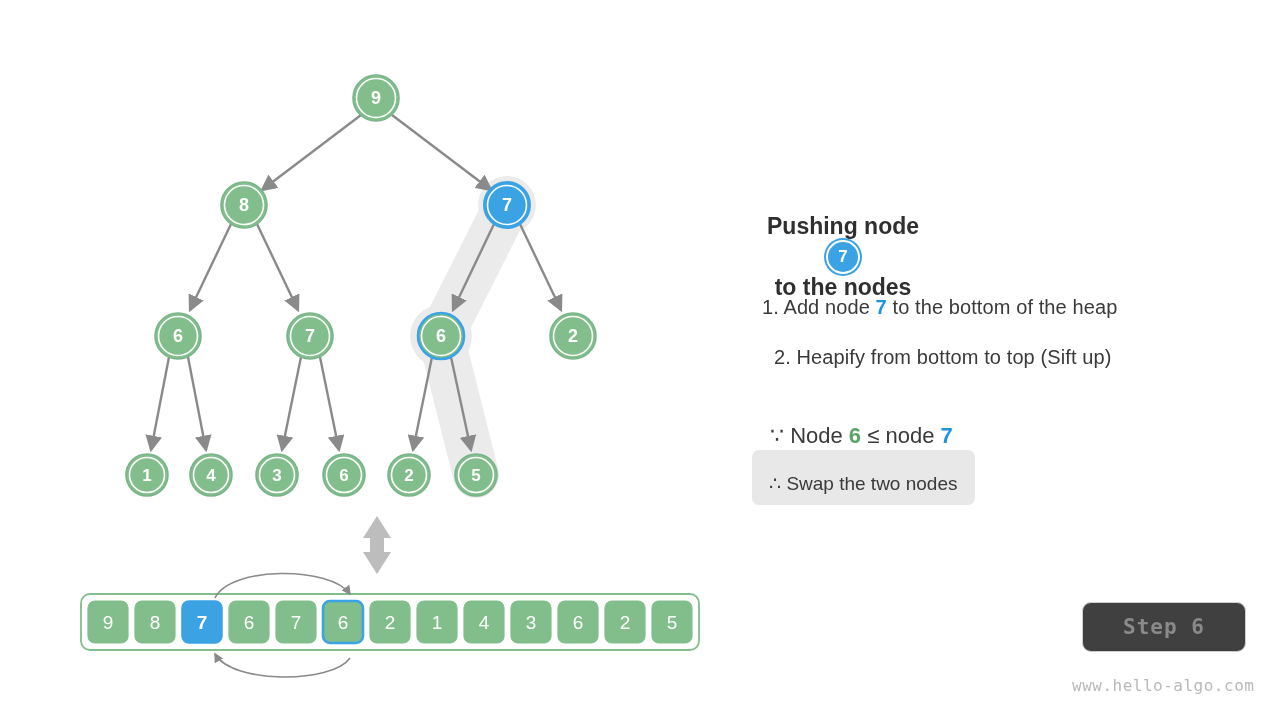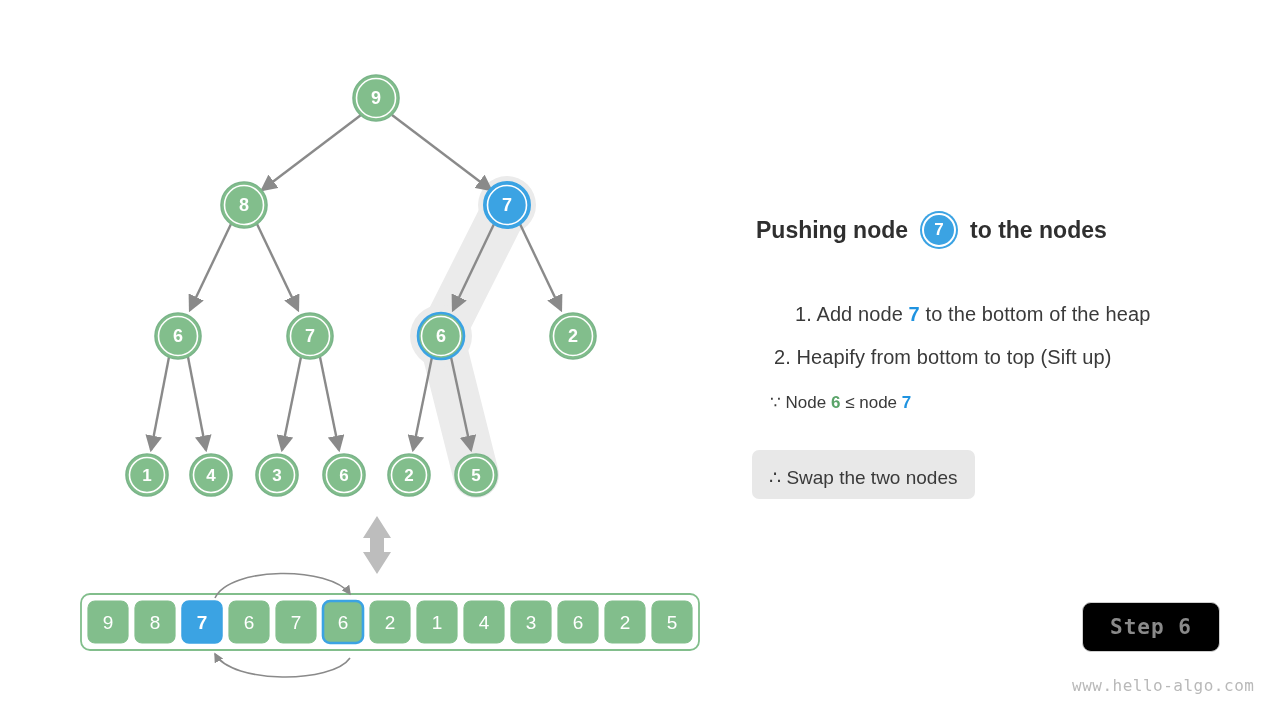--- a/index.html
+++ b/index.html
@@ -33,28 +33,29 @@
   
   #panel {
     position: absolute;
     left: 752px;
     top: 0;
     width: 528px;
     height: 720px;
   }
   .title-row {
     position: absolute;
-    left: 4px;
+    left: 15px;
     top: 213px;
     display: flex;
     align-items: center;
     font-size: 23px;
     font-weight: bold;
     color: #2f2f2f;
     white-space: nowrap;
+    flex-direction: column;
   }
   .title-badge {
     display: inline-flex;
     align-items: center;
     justify-content: center;
     width: 34px;
     height: 34px;
     border-radius: 50%;
     background: #3BA3E3;
     box-shadow: inset 0 0 0 2px #ffffff, 0 0 0 2px #3BA3E3;
@@ -65,54 +66,54 @@
     flex: 0 0 auto;
   }
   .step-line {
     position: absolute;
     left: 10px;
     font-size: 20px;
     color: #3a3a3a;
     white-space: nowrap;
     letter-spacing: 0.1px;
   }
-  #step-1 { top: 303px; margin-left: 33px; }
+  #step-1 { top: 296px; }
   #step-2 { top: 346px; margin-left: 12px; }
   .reason-line {
     position: absolute;
     left: 18px;
-    top: 392px;
-    font-size: 17px;
+    top: 423px;
+    font-size: 22px;
     color: #3a3a3a;
     white-space: nowrap;
   }
   .conclusion-box {
     position: absolute;
     left: 0px;
     top: 450px;
-    padding: 16px 17px 10px 17px;
+    padding: 22px 17px 10px 17px;
     background: #e8e8e8;
     border-radius: 7px;
     font-size: 19px;
     color: #3a3a3a;
     white-space: nowrap;
   }
   .num-green { color: #5aa469; font-weight: bold; }
   .num-blue  { color: #1f93e0; font-weight: bold; }
 
   .step-badge {
     position: absolute;
     left: 330px;
     top: 602px;
-    width: 138px;
+    width: 164px;
     height: 50px;
     box-sizing: border-box;
     border: 1px solid #cfcfcf;
     border-radius: 9px;
-    background: #000000;
+    background: #404040;
     display: flex;
     align-items: center;
     justify-content: center;
     font-family: "DejaVu Sans Mono", monospace;
     font-size: 21px;
     font-weight: bold;
     color: #8a8a8a;
     letter-spacing: 1px;
   }
   .watermark {

